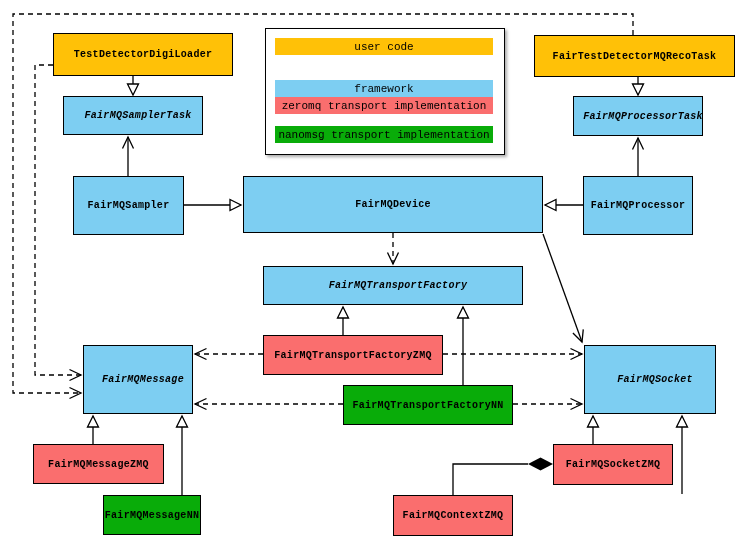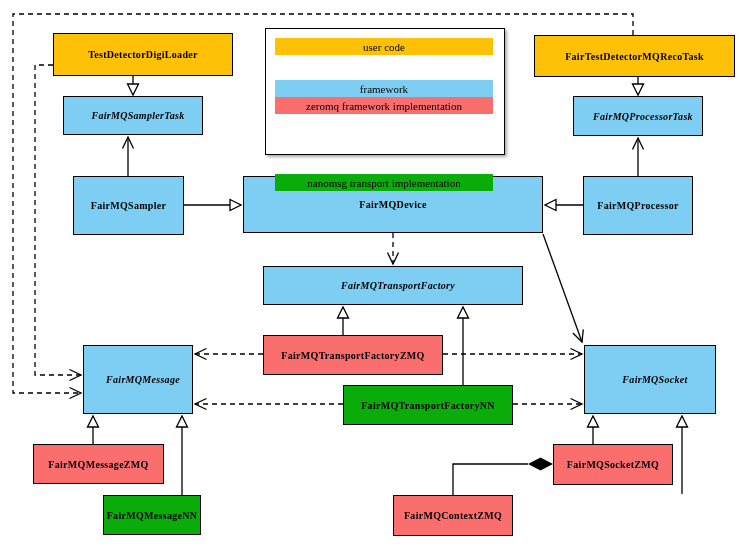--- a/index.html
+++ b/index.html
@@ -1,18 +1,18 @@
 <!DOCTYPE html>
 <html><head>
 <meta charset="utf-8">
 <style>
   html,body{margin:0;padding:0;background:#fff;}
   #canvas{
     position:relative;width:748px;height:549px;background:#fff;overflow:hidden;
-    font-family:Liberation Serif, serif;
+    font-family:Liberation Mono, monospace;
   }
   #connectors{position:absolute;left:0;top:0;z-index:1;}
   .edge{stroke:#000;stroke-width:1.3;fill:none;}
   .dashed{stroke-dasharray:5,4;}
   .node{
     position:absolute;z-index:2;box-sizing:border-box;
     display:flex;align-items:center;justify-content:center;
     border:1.4px solid #000;
     font-size:10px;font-weight:bold;letter-spacing:.3px;color:#000;
     white-space:nowrap;text-align:center;
@@ -71,22 +71,22 @@
     <path class="edge dashed" d="M343,404 H195" marker-end="url(#open)"></path>
     <path class="edge dashed" d="M513,404 H582" marker-end="url(#open)"></path>
 
     <path class="edge" d="M453,495 V464 H528"></path>
     <polygon points="528,464 540.5,457.5 553,464 540.5,470.5" fill="#000"></polygon>
   </svg>
 
   <div id="legend">
     <div class="legend-bar gold" style="top:9px;">user code</div>
     <div class="legend-bar blue" style="top:39px;margin-top:12px;">framework</div>
-    <div class="legend-bar red" style="top:68px;">zeromq framework implementation</div>
-    <div class="legend-bar green" style="top:97px;margin-top:48px;">nanomsg transport implementation</div>
+    <div class="legend-bar red" style="top:68px;">zeromq transport implementation</div>
+    <div class="legend-bar green" style="top:97px;">nanomsg transport implementation</div>
   </div>
 
   <div class="node gold" style="left:53px;top:33px;width:180px;height:43px">TestDetectorDigiLoader</div>
 
   <div class="node gold" style="left:534px;top:35px;width:201px;height:42px">FairTestDetectorMQRecoTask</div>
 
   <div class="node blue abstract" style="left:63px;top:96px;width:140px;height:39px">FairMQSamplerTask</div>
 
   <div class="node blue abstract" style="left:573px;top:96px;width:130px;height:40px">FairMQProcessorTask</div>
 

